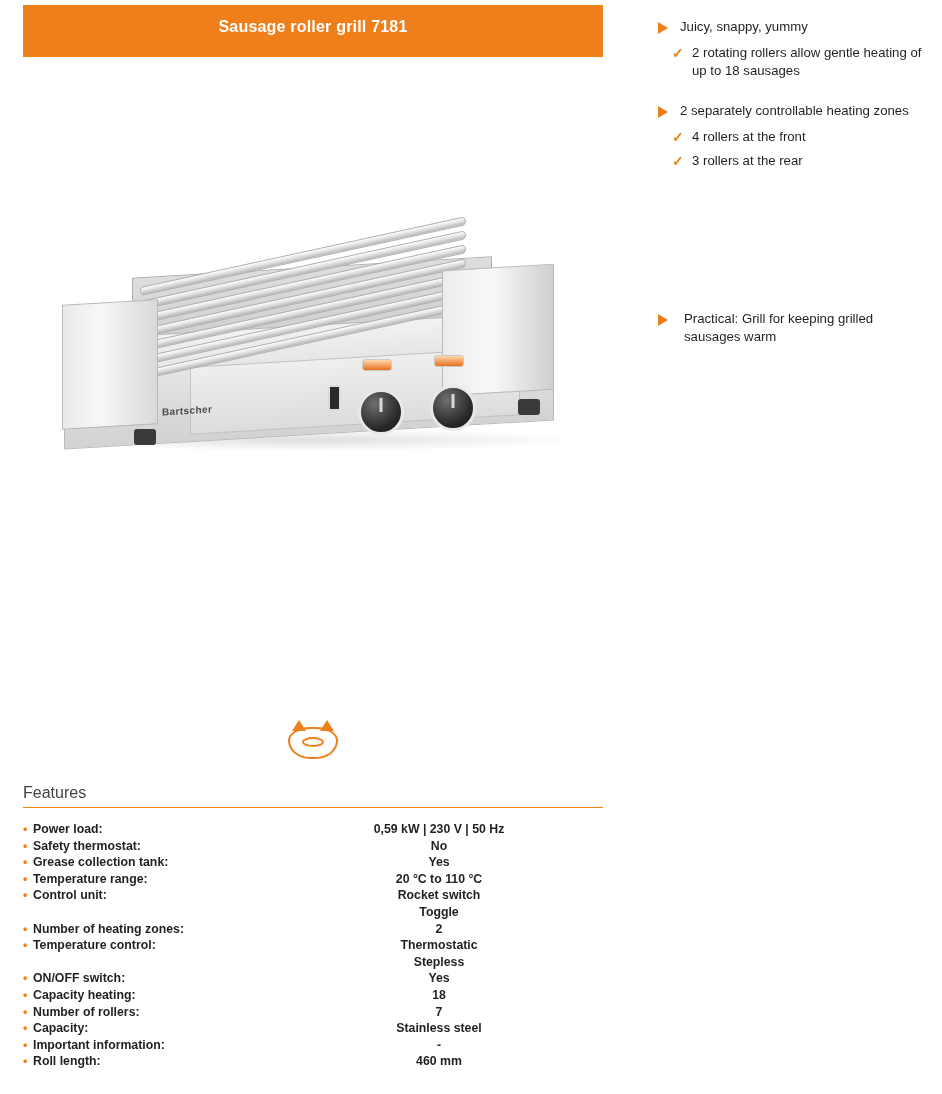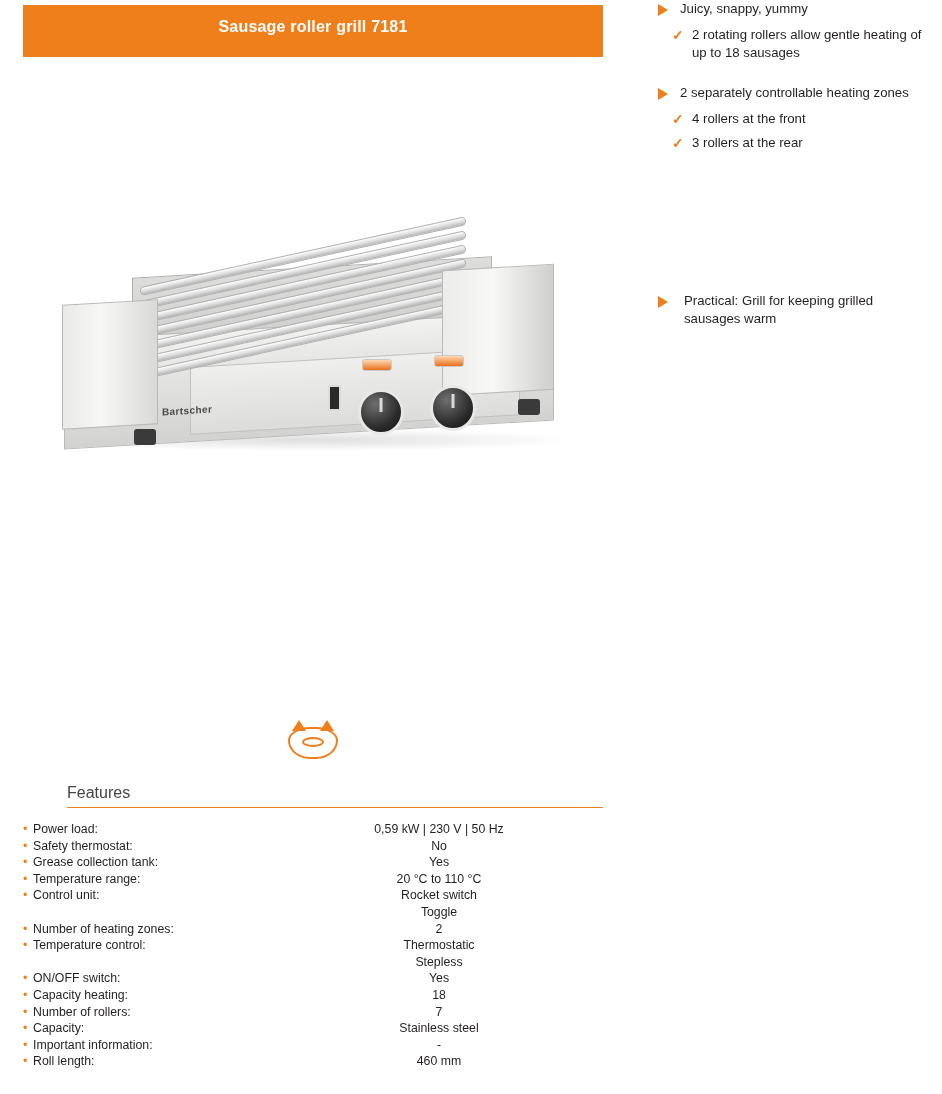--- a/index.html
+++ b/index.html
@@ -204,34 +204,34 @@
     position: absolute;
     left: 23px;
     width: 580px;
   }
   .section-title {
     font-size: 16px;
     color: #444;
     padding-bottom: 5px;
     border-bottom: 1px solid #ee7f1b;
     font-weight: normal;
-    margin-left: 44px;
   }
 
   
   .features-table {
     margin-top: 13px;
     width: 100%;
     border-collapse: collapse;
     font-size: 12.3px;
     line-height: 16.6px;
   }
   .features-table td {
     vertical-align: top;
     padding: 0 0 0 0;
+    font-weight: bold;
   }
   .features-table td.label {
     width: 252px;
     white-space: nowrap;
   }
   .bullet {
     color: #ee7f1b;
     display: inline-block;
     width: 10px;
   }
@@ -408,21 +408,21 @@
           <td>
               <span class="sub-line">460 mm</span>
             </td>
         </tr>
       </tbody>
     </table>
   </div>
 
   <div class="right-col">
 
-    <div class="arrow-item" style="margin-top:0;">
+    <div class="arrow-item" style="margin-top:18px;">
       <span class="tri"></span>
       <span>Juicy, snappy, yummy</span>
     </div>
 
     <div class="check-item">
       <span class="chk">✓</span>
       <span>2 rotating rollers allow gentle heating of up to 18 sausages</span>
     </div>
 
     <div class="gap-lg"></div>

